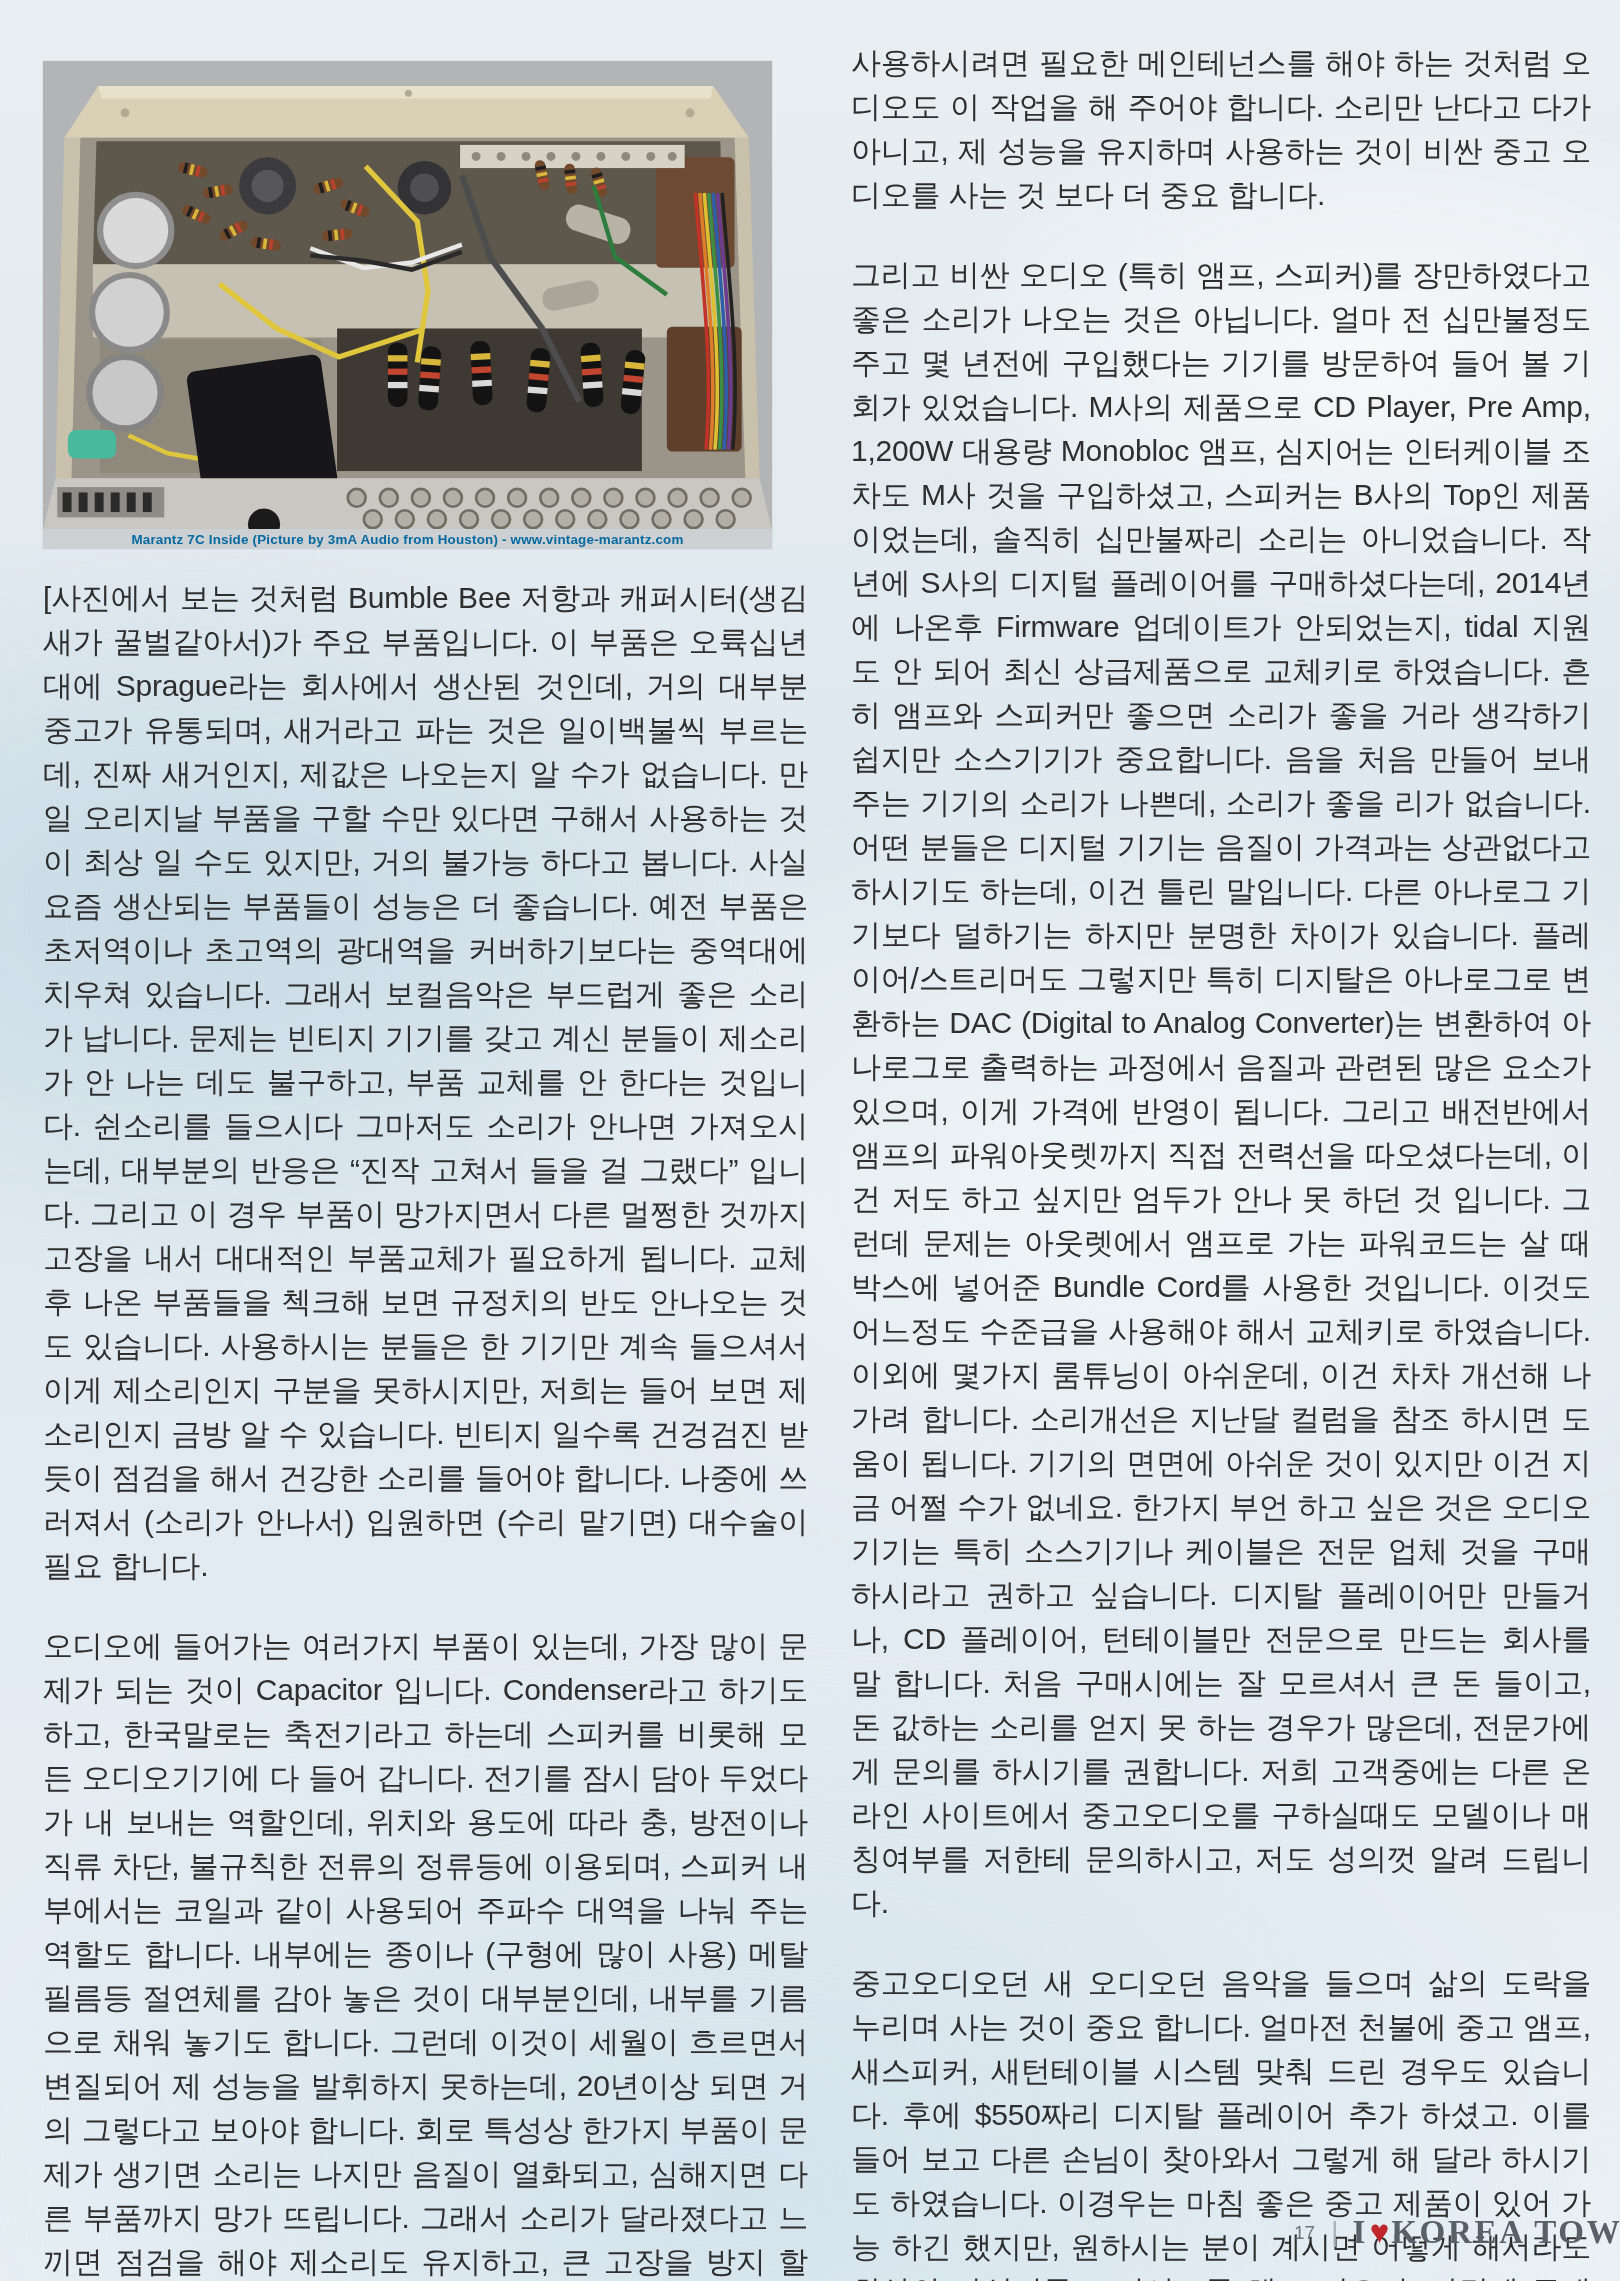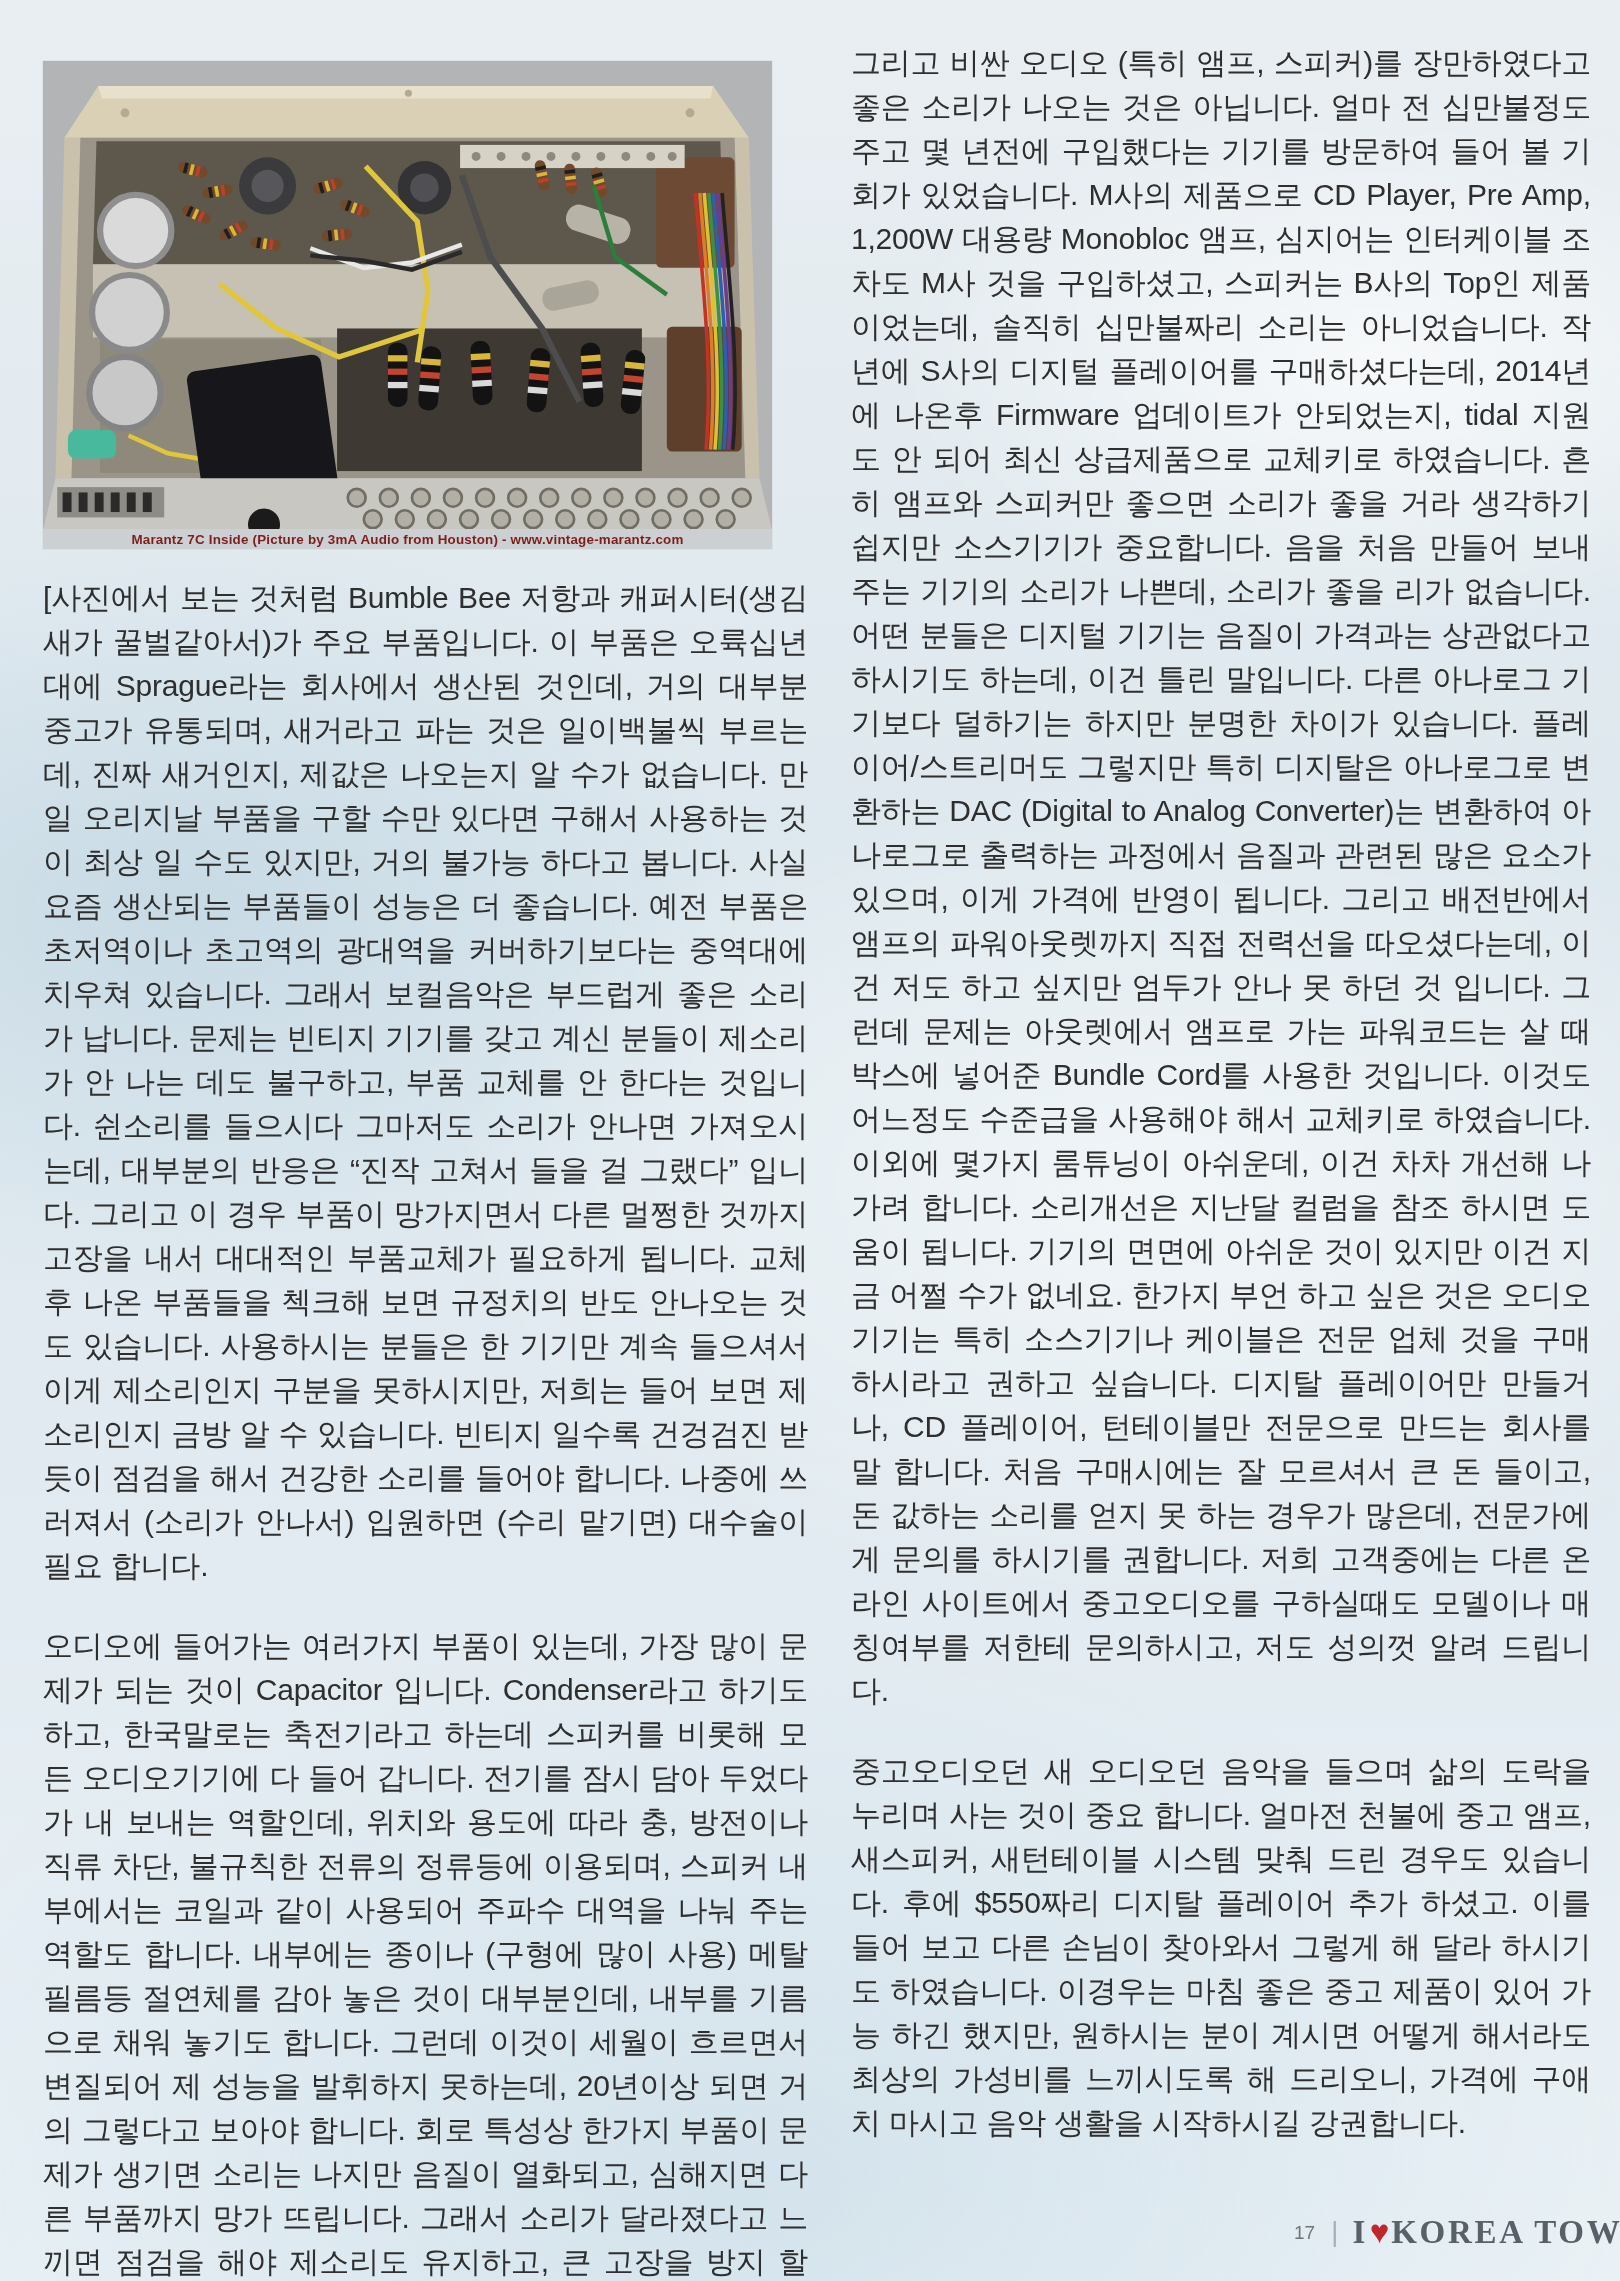--- a/index.html
+++ b/index.html
@@ -14,21 +14,21 @@
       linear-gradient(180deg,#e9eef2 0%,#dde8ee 38%,#e2ebf1 70%,#ebf2f6 100%);
   }
   .photo-box{
     position:absolute;left:43px;top:61px;width:729px;height:488px;
     background:#b3b4b6;box-shadow:0 0 0 0.9px rgba(0,0,0,0.04);
   }
   .photo-box svg{display:block;}
   .photo-caption{
     position:absolute;left:0;bottom:0;width:100%;height:19.6px;
     background:#cdd0d2;display:flex;align-items:center;justify-content:center;
-    font-size:13.4px;font-weight:bold;color:#7f1d1d;letter-spacing:0.2px;white-space:nowrap;
+    font-size:13.4px;font-weight:bold;color:#0369a1;letter-spacing:0.2px;white-space:nowrap;
   }
   .col{
     position:absolute;font-size:30px;line-height:44px;color:#2e2e2e;
     text-align:justify;letter-spacing:-0.2px;
   }
   .col p{margin:0 0 36px 0;}
   .col p:last-child{margin-bottom:0;}
   .col-left{left:43px;top:576px;width:765px;}
   .col-right{left:851px;top:41px;width:740px;}
   .footer{
@@ -189,20 +189,21 @@
   </svg>
   <div class="photo-caption">Marantz 7C Inside (Picture by 3mA Audio from Houston) - www.vintage-marantz.com</div>
 </div>
 
 <div class="col col-left">
   <p>[사진에서 보는 것처럼 Bumble Bee 저항과 캐퍼시터(생김새가 꿀벌같아서)가 주요 부품입니다. 이 부품은 오륙십년대에 Sprague라는 회사에서 생산된 것인데, 거의 대부분 중고가 유통되며, 새거라고 파는 것은 일이백불씩 부르는데, 진짜 새거인지, 제값은 나오는지 알 수가 없습니다. 만일 오리지날 부품을 구할 수만 있다면 구해서 사용하는 것이 최상 일 수도 있지만, 거의 불가능 하다고 봅니다. 사실 요즘 생산되는 부품들이 성능은 더 좋습니다. 예전 부품은 초저역이나 초고역의 광대역을 커버하기보다는 중역대에 치우쳐 있습니다. 그래서 보컬음악은 부드럽게 좋은 소리가 납니다. 문제는 빈티지 기기를 갖고 계신 분들이 제소리가 안 나는 데도 불구하고, 부품 교체를 안 한다는 것입니다. 쉰소리를 들으시다 그마저도 소리가 안나면 가져오시는데, 대부분의 반응은 “진작 고쳐서 들을 걸 그랬다” 입니다. 그리고 이 경우 부품이 망가지면서 다른 멀쩡한 것까지 고장을 내서 대대적인 부품교체가 필요하게 됩니다. 교체후 나온 부품들을 첵크해 보면 규정치의 반도 안나오는 것도 있습니다. 사용하시는 분들은 한 기기만 계속 들으셔서 이게 제소리인지 구분을 못하시지만, 저희는 들어 보면 제소리인지 금방 알 수 있습니다. 빈티지 일수록 건겅검진 받듯이 점검을 해서 건강한 소리를 들어야 합니다. 나중에 쓰러져서 (소리가 안나서) 입원하면 (수리 맡기면) 대수술이 필요 합니다.</p>
   <p>오디오에 들어가는 여러가지 부품이 있는데, 가장 많이 문제가 되는 것이 Capacitor 입니다. Condenser라고 하기도 하고, 한국말로는 축전기라고 하는데 스피커를 비롯해 모든 오디오기기에 다 들어 갑니다. 전기를 잠시 담아 두었다가 내 보내는 역할인데, 위치와 용도에 따라 충, 방전이나 직류 차단, 불규칙한 전류의 정류등에 이용되며, 스피커 내부에서는 코일과 같이 사용되어 주파수 대역을 나눠 주는 역할도 합니다. 내부에는 종이나 (구형에 많이 사용) 메탈 필름등 절연체를 감아 놓은 것이 대부분인데, 내부를 기름으로 채워 놓기도 합니다. 그런데 이것이 세월이 흐르면서 변질되어 제 성능을 발휘하지 못하는데, 20년이상 되면 거의 그렇다고 보아야 합니다. 회로 특성상 한가지 부품이 문제가 생기면 소리는 나지만 음질이 열화되고, 심해지면 다른 부품까지 망가 뜨립니다. 그래서 소리가 달라졌다고 느끼면 점검을 해야 제소리도 유지하고, 큰 고장을 방지 할 수 있습니다. 오디오를 제대로 사용하시는 분들은 20년정도 사용하면 ReCap 이라 하여, Capacitor의 전면교체 작업을 합니다. ReCap을 하면 거의 출하시의 신품 같은 소리를 내게 됩니다. 새차를 사서 몇 년 타다 바꾸는 경우는 괜찮지만, 오래</p>
 </div>
 
 <div class="col col-right">
+  <p>사용하시려면 필요한 메인테넌스를 해야 하는 것처럼 오디오도 이 작업을 해 주어야 합니다. 소리만 난다고 다가 아니고, 제 성능을 유지하며 사용하는 것이 비싼 중고 오디오를 사는 것 보다 더 중요 합니다.</p>
   <p>그리고 비싼 오디오 (특히 앰프, 스피커)를 장만하였다고 좋은 소리가 나오는 것은 아닙니다. 얼마 전 십만불정도 주고 몇 년전에 구입했다는 기기를 방문하여 들어 볼 기회가 있었습니다. M사의 제품으로 CD Player, Pre Amp, 1,200W 대용량 Monobloc 앰프, 심지어는 인터케이블 조차도 M사 것을 구입하셨고, 스피커는 B사의 Top인 제품이었는데, 솔직히 십만불짜리 소리는 아니었습니다. 작년에 S사의 디지털 플레이어를 구매하셨다는데, 2014년에 나온후 Firmware 업데이트가 안되었는지, tidal 지원도 안 되어 최신 상급제품으로 교체키로 하였습니다. 흔히 앰프와 스피커만 좋으면 소리가 좋을 거라 생각하기 쉽지만 소스기기가 중요합니다. 음을 처음 만들어 보내주는 기기의 소리가 나쁜데, 소리가 좋을 리가 없습니다. 어떤 분들은 디지털 기기는 음질이 가격과는 상관없다고 하시기도 하는데, 이건 틀린 말입니다. 다른 아나로그 기기보다 덜하기는 하지만 분명한 차이가 있습니다. 플레이어/스트리머도 그렇지만 특히 디지탈은 아나로그로 변환하는 DAC (Digital to Analog Converter)는 변환하여 아나로그로 출력하는 과정에서 음질과 관련된 많은 요소가 있으며, 이게 가격에 반영이 됩니다. 그리고 배전반에서 앰프의 파워아웃렛까지 직접 전력선을 따오셨다는데, 이건 저도 하고 싶지만 엄두가 안나 못 하던 것 입니다. 그런데 문제는 아웃렛에서 앰프로 가는 파워코드는 살 때 박스에 넣어준 Bundle Cord를 사용한 것입니다. 이것도 어느정도 수준급을 사용해야 해서 교체키로 하였습니다. 이외에 몇가지 룸튜닝이 아쉬운데, 이건 차차 개선해 나가려 합니다. 소리개선은 지난달 컬럼을 참조 하시면 도움이 됩니다. 기기의 면면에 아쉬운 것이 있지만 이건 지금 어쩔 수가 없네요. 한가지 부언 하고 싶은 것은 오디오 기기는 특히 소스기기나 케이블은 전문 업체 것을 구매하시라고 권하고 싶습니다. 디지탈 플레이어만 만들거나, CD 플레이어, 턴테이블만 전문으로 만드는 회사를 말 합니다. 처음 구매시에는 잘 모르셔서 큰 돈 들이고, 돈 값하는 소리를 얻지 못 하는 경우가 많은데, 전문가에게 문의를 하시기를 권합니다. 저희 고객중에는 다른 온라인 사이트에서 중고오디오를 구하실때도 모델이나 매칭여부를 저한테 문의하시고, 저도 성의껏 알려 드립니다.</p>
   <p>중고오디오던 새 오디오던 음악을 들으며 삶의 도락을 누리며 사는 것이 중요 합니다. 얼마전 천불에 중고 앰프, 새스피커, 새턴테이블 시스템 맞춰 드린 경우도 있습니다. 후에 $550짜리 디지탈 플레이어 추가 하셨고. 이를 들어 보고 다른 손님이 찾아와서 그렇게 해 달라 하시기도 하였습니다. 이경우는 마침 좋은 중고 제품이 있어 가능 하긴 했지만, 원하시는 분이 계시면 어떻게 해서라도 최상의 가성비를 느끼시도록 해 드리오니, 가격에 구애치 마시고 음악 생활을 시작하시길 강권합니다.</p>
 
 </div>
 
 <div class="footer">
   <span class="page-num">17</span>
   <span class="sep">|</span>
   <span class="mag"><span>I</span><span class="heart">♥</span><span>KOREA TOWN</span></span>
 </div>

